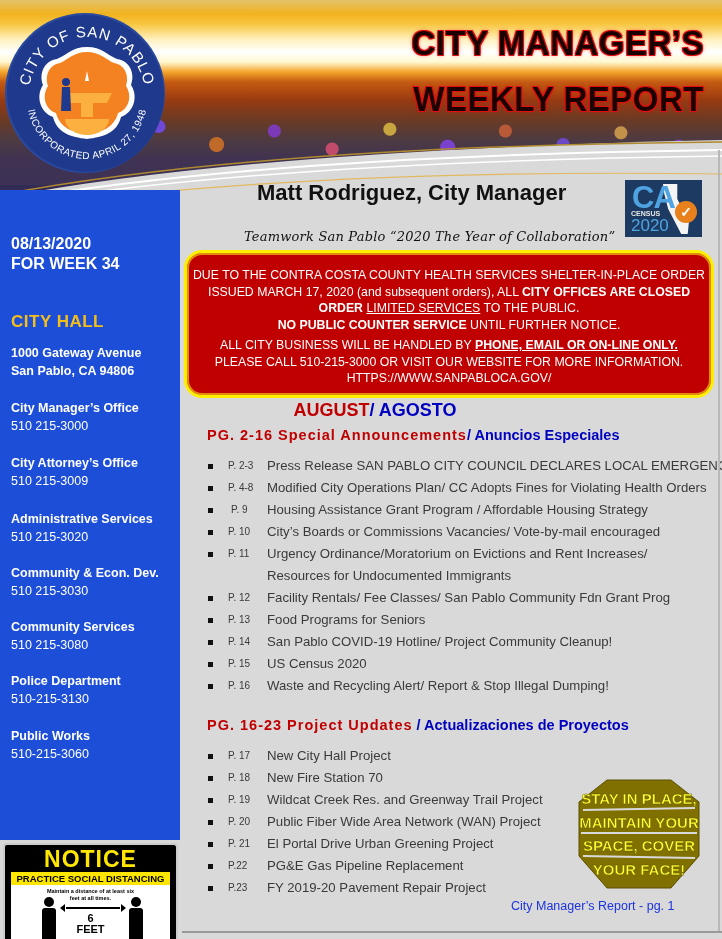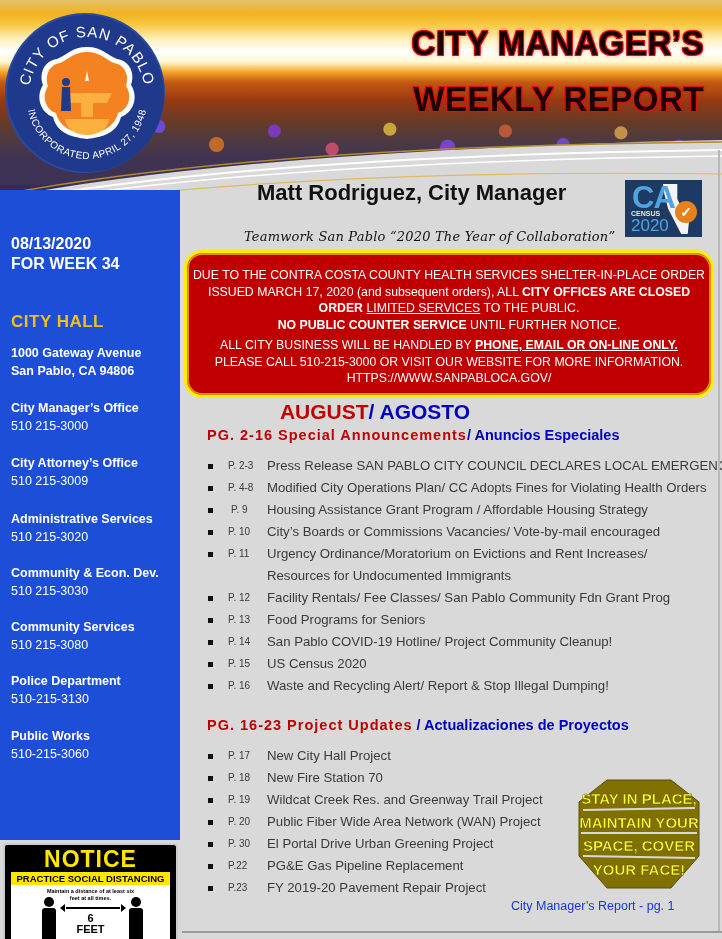--- a/index.html
+++ b/index.html
@@ -96,21 +96,21 @@
     position: absolute; left: 184px; top: 250px; width: 530px; height: 148px;
     background: #c00000; border: 3px solid #ffee00; border-radius: 18px;
     box-shadow: inset 0 0 0 2px #e08a10;
     color: #ffffff; text-align: center; font-size: 12.3px; line-height: 16.5px; padding-top: 14px;
   }
   .alert p { margin: 0; }
   .alert .gap { height: 4px; }
   .alert b { font-weight: bold; }
   .alert u { text-decoration: underline; }
 
-  .month { position: absolute; left: 0; width: 570px; top: 400px; padding-left: 180px; text-align: center; font-size: 21px; font-weight: bold; }
+  .month { position: absolute; left: 0; width: 570px; top: 400px; padding-left: 180px; text-align: center; font-size: 18px; font-weight: bold; }
   .month .red { color: #c00000; }
   .month .blue { color: #0000c0; }
 
   .section-head { position: absolute; left: 207px; font-size: 14.5px; font-weight: bold; }
   .section-head .red { color: #c00000; letter-spacing: 1px; }
   .section-head .blue { color: #0000c0; }
 
   .items { position: absolute; left: 208px; list-style: none; }
   .item { position: relative; font-size: 13.2px; color: #3a3a3a; height: 22px; line-height: 22px; white-space: nowrap; }
   .item .bullet { position: absolute; left: 0; top: 9px; width: 5px; height: 5px; background: #111; }
@@ -327,21 +327,21 @@
       <span class="pg">P. 19</span>
       <span class="txt">Wildcat Creek Res. and Greenway Trail Project</span>
     </li>
   <li class="item">
       <span class="bullet"></span>
       <span class="pg">P. 20</span>
       <span class="txt">Public Fiber Wide Area Network (WAN) Project</span>
     </li>
   <li class="item">
       <span class="bullet"></span>
-      <span class="pg">P. 30</span>
+      <span class="pg">P. 21</span>
       <span class="txt">El Portal Drive Urban Greening Project</span>
     </li>
   <li class="item">
       <span class="bullet"></span>
       <span class="pg">P.22</span>
       <span class="txt">PG&amp;E Gas Pipeline Replacement</span>
     </li>
   <li class="item">
       <span class="bullet"></span>
       <span class="pg">P.23</span>

